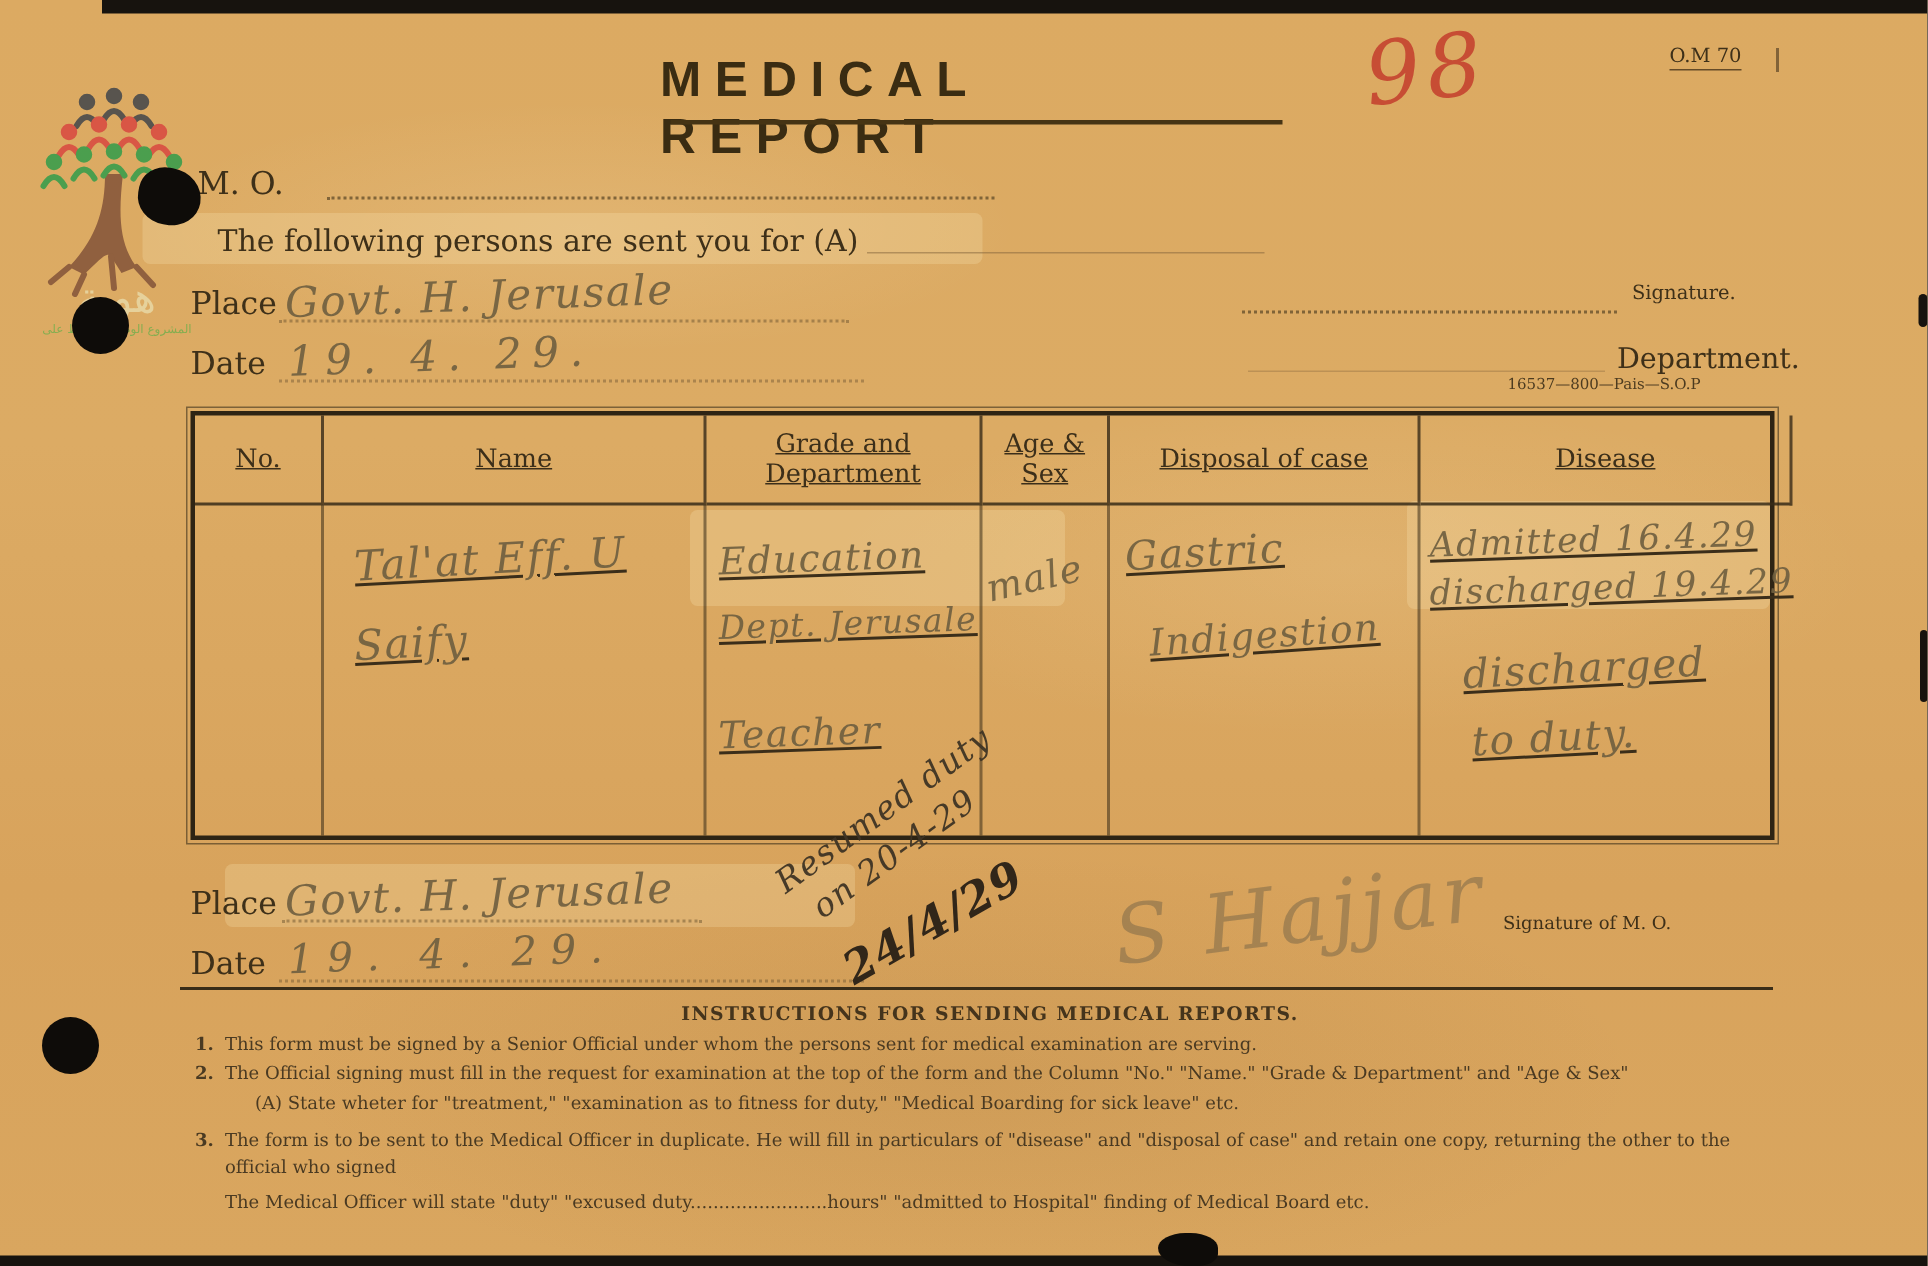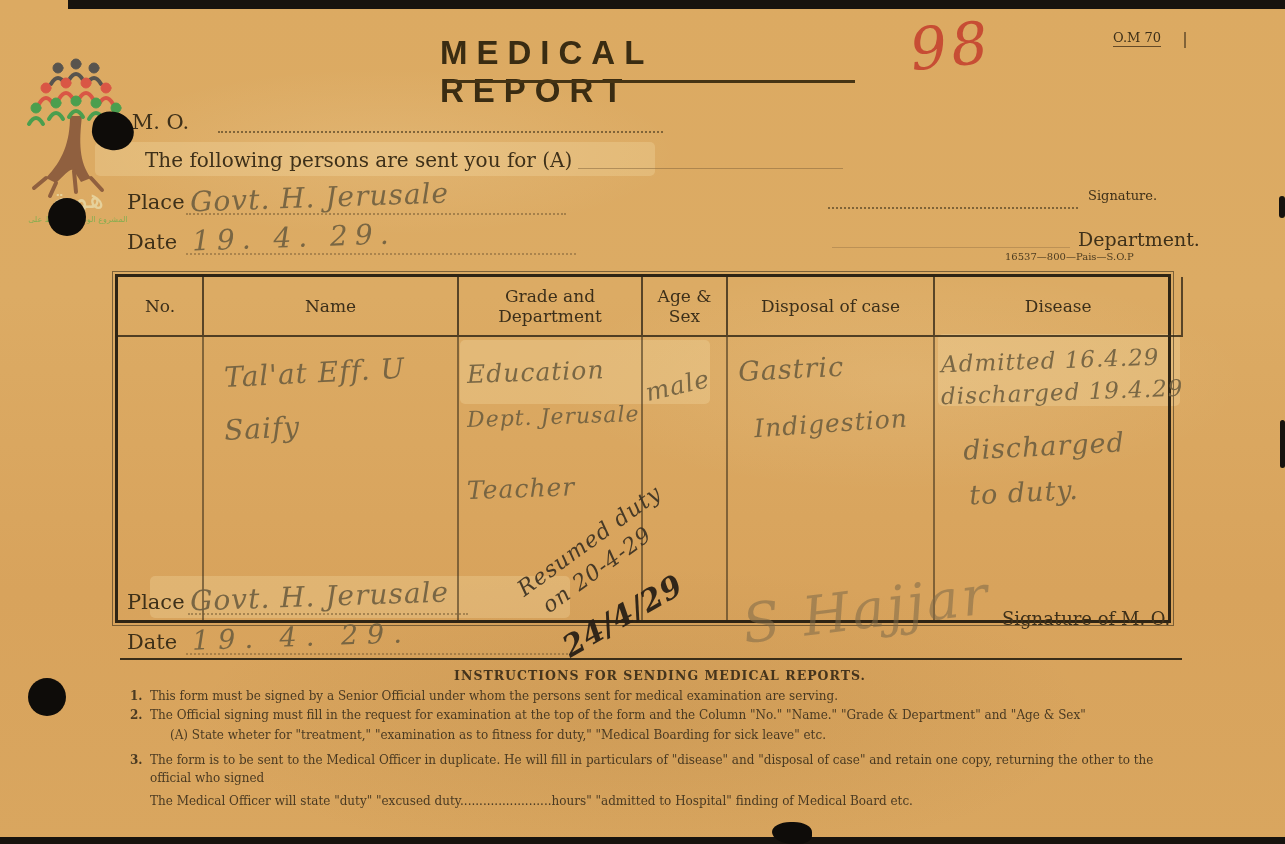--- a/index.html
+++ b/index.html
@@ -13,23 +13,23 @@
   .abs{position:absolute;}
   .print{font-family:"DejaVu Serif",serif;color:#3e3019;}
   .hw{font-family:"DejaVu Serif",serif;font-style:italic;color:rgba(112,96,64,.92);letter-spacing:1px;white-space:nowrap;}
   .hw-dark{color:rgba(62,52,36,.95);}
   .dotline{border-bottom:2px dotted rgba(98,76,42,.75);height:1px;}
   .thinline{border-bottom:1px solid rgba(128,98,58,.5);height:1px;}
   .patch{background:rgba(255,241,198,.22);border-radius:5px;}
   .hole{background:#0e0c09;}
   .edge{background:#17130e;}
   
-  #rtable{left:115px;top:274px;width:1056px;height:349px;border:3px solid #2e2414;
+  #rtable{left:127px;top:274px;width:1056px;height:286px;border:3px solid #2e2414;
     outline:1px solid rgba(46,36,20,.55);outline-offset:2px;box-sizing:border-box;
-    display:grid;grid-template-columns:86px 255px 184px 85px 207px 1fr;grid-template-rows:60px 1fr;}
+    display:grid;grid-template-columns:86px 255px 184px 85px 207px 1fr;grid-template-rows:60px 1fr;text-decoration:underline;}
   .th{display:flex;align-items:center;justify-content:center;text-align:center;
     font-size:17px;line-height:1.2;color:#3c2f1a;border-right:2px solid rgba(56,44,24,.8);
     border-bottom:2px solid rgba(56,44,24,.85);padding:2px 6px;}
   .td{border-right:2px solid rgba(56,44,24,.55);position:relative;overflow:visible;}
   .th:last-child,.td:last-child{border-right:none;}
   .cell-line{display:block;}
   
   #instr{left:130px;top:688px;width:1052px;font-size:12px;line-height:1.45;color:#4a3a22;}
   .irow{display:flex;margin-bottom:2px;}
   .inum{width:20px;flex:none;font-weight:bold;}
@@ -162,21 +162,21 @@
   <div class="abs hw" style="left:192px;top:621px;font-size:27px;letter-spacing:9px;transform:rotate(-2deg);">19. 4. 29.</div>
   <div class="abs dotline" style="left:186px;top:652px;width:390px;border-bottom-color:rgba(98,76,42,.4);"></div>
 
   <div class="abs hw hw-dark" style="left:512px;top:580px;font-size:22px;line-height:1.25;transform:rotate(-36deg);transform-origin:0 0;text-align:left;">
     <span class="cell-line">Resumed duty</span>
     <span class="cell-line" style="margin-left:10px;">on 20-4-29</span>
   </div>
   <div class="abs hw" style="left:556px;top:598px;font-size:30px;font-weight:bold;color:rgba(40,32,22,.95);transform:rotate(-30deg);">24/4/29</div>
 
   <div class="abs hw" style="left:742px;top:578px;font-size:54px;color:rgba(126,106,72,.55);transform:rotate(-7deg);letter-spacing:3px;">S Hajjar</div>
-  <div class="abs print" style="left:1002px;top:608px;font-size:18px;">Signature of M. O.</div>
+  <div class="abs print" style="left:1002px;top:608px;font-size:12px;">Signature of M. O.</div>
 
   <div class="abs" style="left:120px;top:658px;width:1062px;height:2px;background:#3a2d18;"></div>
 
   <div class="abs" style="left:380px;top:668px;width:560px;text-align:center;font-size:12.5px;font-weight:bold;letter-spacing:1px;color:#45341c;">INSTRUCTIONS FOR SENDING MEDICAL REPORTS.</div>
 
   <div class="abs" id="instr">
     <div class="irow">
       <span class="inum">1.</span>
       <span class="itext">This form must be signed by a Senior Official under whom the persons sent for medical examination are serving.</span>
     </div>

